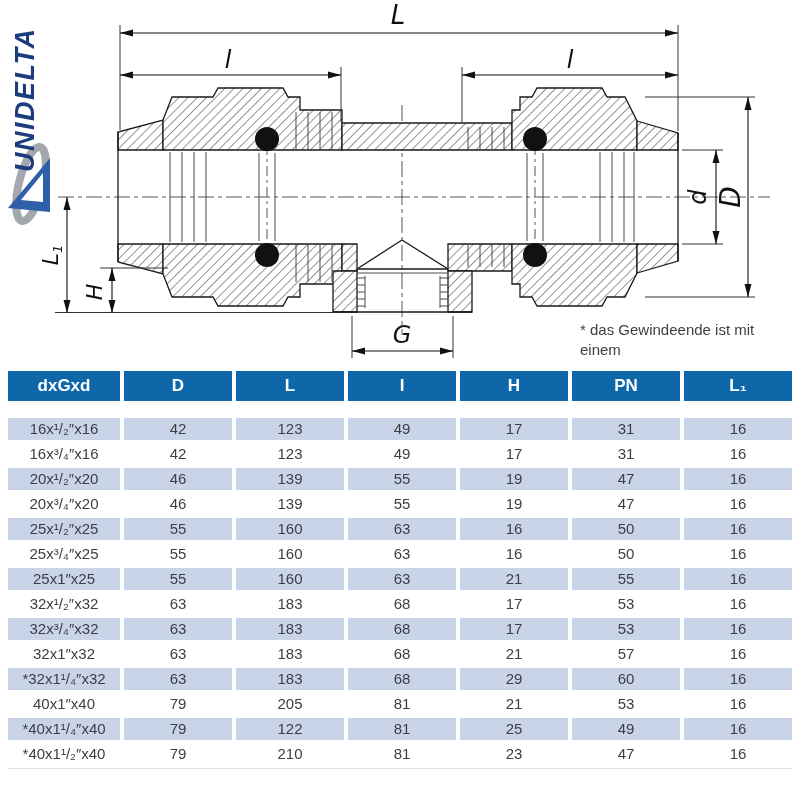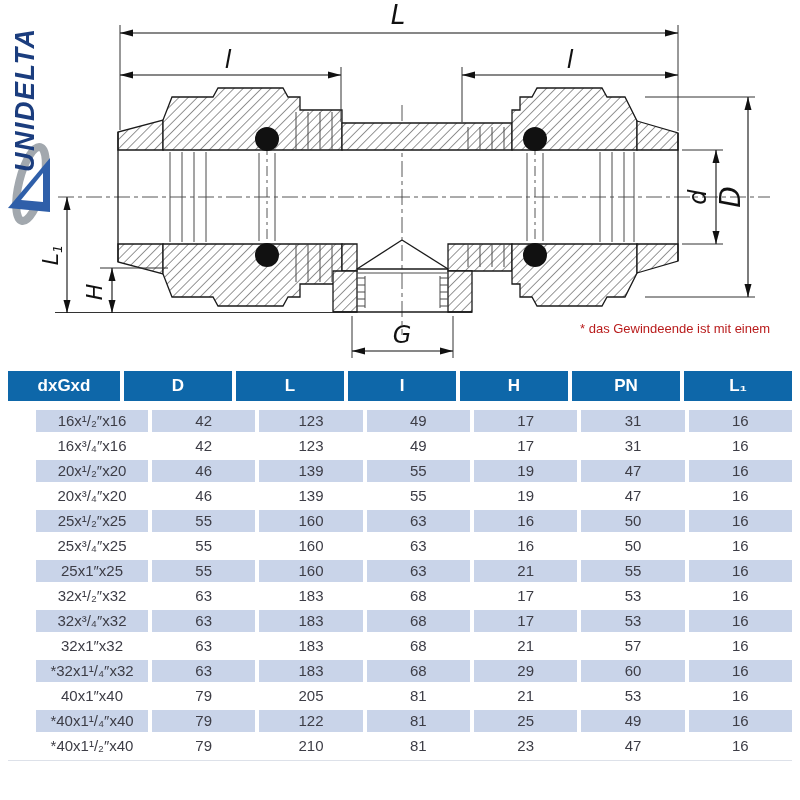--- a/index.html
+++ b/index.html
@@ -1,40 +1,40 @@
 <!DOCTYPE html>
 <html style="--header-bg: #0e67a9; --row-alt-bg: #c9d4e9; --cell-text: #3d3d46; --logo-navy: #1b3d7e; --logo-blue: #2f5fa9; --logo-gray: #a2a8ae; --drawing-line: #1a1a1a;"><head>
 <meta charset="utf-8">
 <style>
   html,body{margin:0;padding:0;background:#fff;}
   body{width:800px;height:800px;font-family:"Liberation Sans",sans-serif;overflow:hidden;position:relative;}
 
   
   .drawing-area{position:relative;width:800px;height:368px;background:#fff;}
   .drawing-area svg{position:absolute;top:0;left:0;}
-  .note{position:absolute;left:580px;top:320px;width:215px;font-size:13px;color:#b91c1c;line-height:1.35;}
+  .note{position:absolute;left:580px;top:320px;width:215px;font-size:15px;color:#404040;line-height:1.35;}
 
   
   .ln{stroke:var(--drawing-line,#1a1a1a);stroke-width:1.3;fill:none;}
   .hs{stroke:var(--drawing-line,#1a1a1a);stroke-width:1.3;fill:url(#hatch);}
   .thin{stroke:#4a4a4a;stroke-width:1;fill:none;}
   .dim{stroke:#111;stroke-width:1.1;fill:none;}
   .ext{stroke:#333;stroke-width:1;fill:none;}
   .cl{stroke:#444;stroke-width:.9;fill:none;stroke-dasharray:16 4 4 4;}
   .cl2{stroke:#444;stroke-width:.9;fill:none;stroke-dasharray:10 4 3 4;}
   .ah{fill:#111;stroke:none;}
   .dimtext{font-family:"DejaVu Sans",sans-serif;font-style:italic;fill:#111;}
 
   
   .table-wrap{width:784px;margin:3px 8px 0 8px;}
   .grid7{display:grid;grid-template-columns:112px repeat(6,1fr);column-gap:4px;}
-  .thead{margin-bottom:9px;}
+  .thead{margin-bottom:17px;}
   .thead .cell{background:var(--header-bg,#0e67a9);color:#fff;font-weight:bold;font-size:17px;
                height:30px;line-height:30px;text-align:center;}
-  .trow{margin-bottom:3px;margin-left:28px;}
+  .trow{margin-bottom:3px;}
   .trow .cell{background:#fff;color:var(--cell-text,#3d3d46);font-size:15px;height:22px;
               line-height:22px;text-align:center;}
   .trow.alt .cell{background:var(--row-alt-bg,#c9d4e9);}
   .table-bottom{border-bottom:1px solid #dde1e9;width:784px;margin-left:8px;}
 </style>
 </head>
 <body>
 
 <div class="drawing-area">
 

